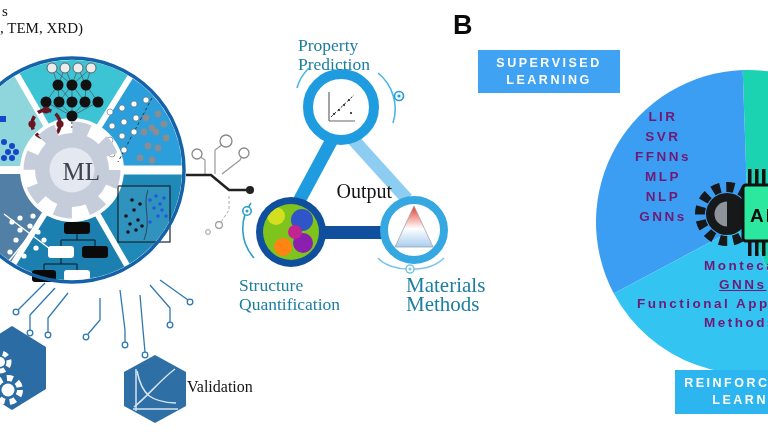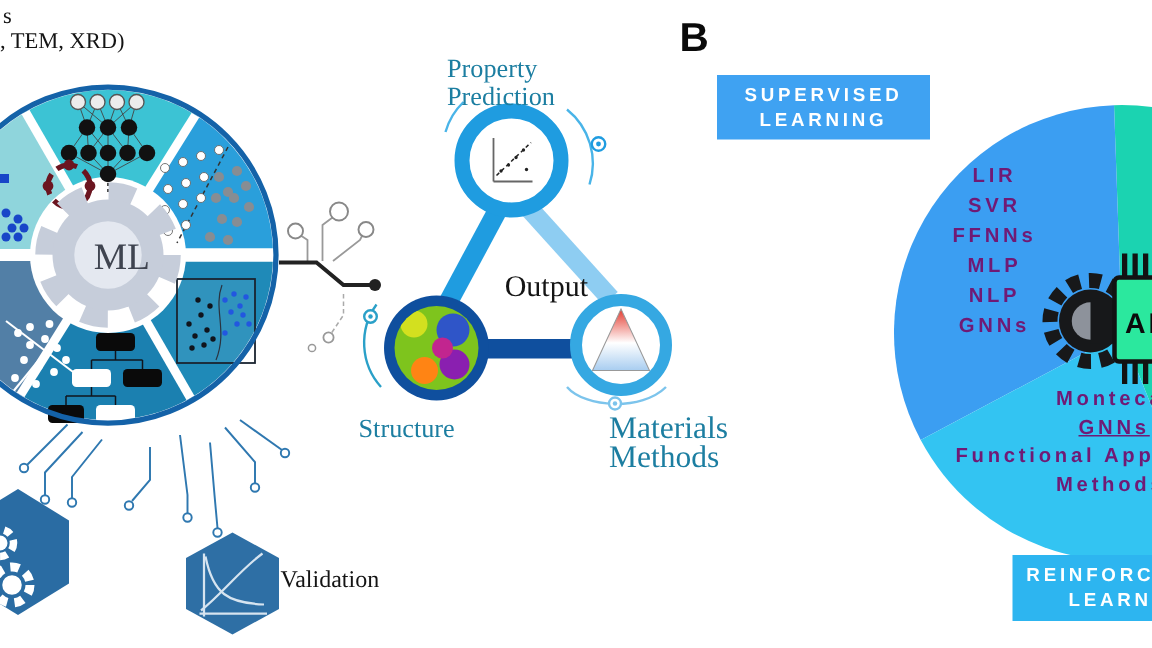--- a/index.html
+++ b/index.html
@@ -319,20 +319,21 @@
 
 <div class="abs serif teal" style="left:298px;top:36px;font-size:17.5px;line-height:19px;">
   <div>Property</div>
   <div>Prediction</div>
 </div>
 
 <div class="abs serif" style="left:300px;top:180px;width:92px;text-align:right;font-size:20px;">Output</div>
 
 <div class="abs serif teal" style="left:239px;top:276px;font-size:17.5px;line-height:19px;">
   <div>Structure</div>
+  <div>Quantification</div>
 </div>
 
 <div class="abs serif teal" style="left:406px;top:276px;font-size:21px;line-height:19px;">
   <div>Materials</div>
   <div>Methods</div>
 </div>
 
 <div class="abs serif" style="left:187px;top:378px;font-size:16px;">Validation</div>
 
 <div class="abs" style="left:453px;top:10px;font-size:27px;font-weight:bold;color:#0a0a0a;">B</div>

